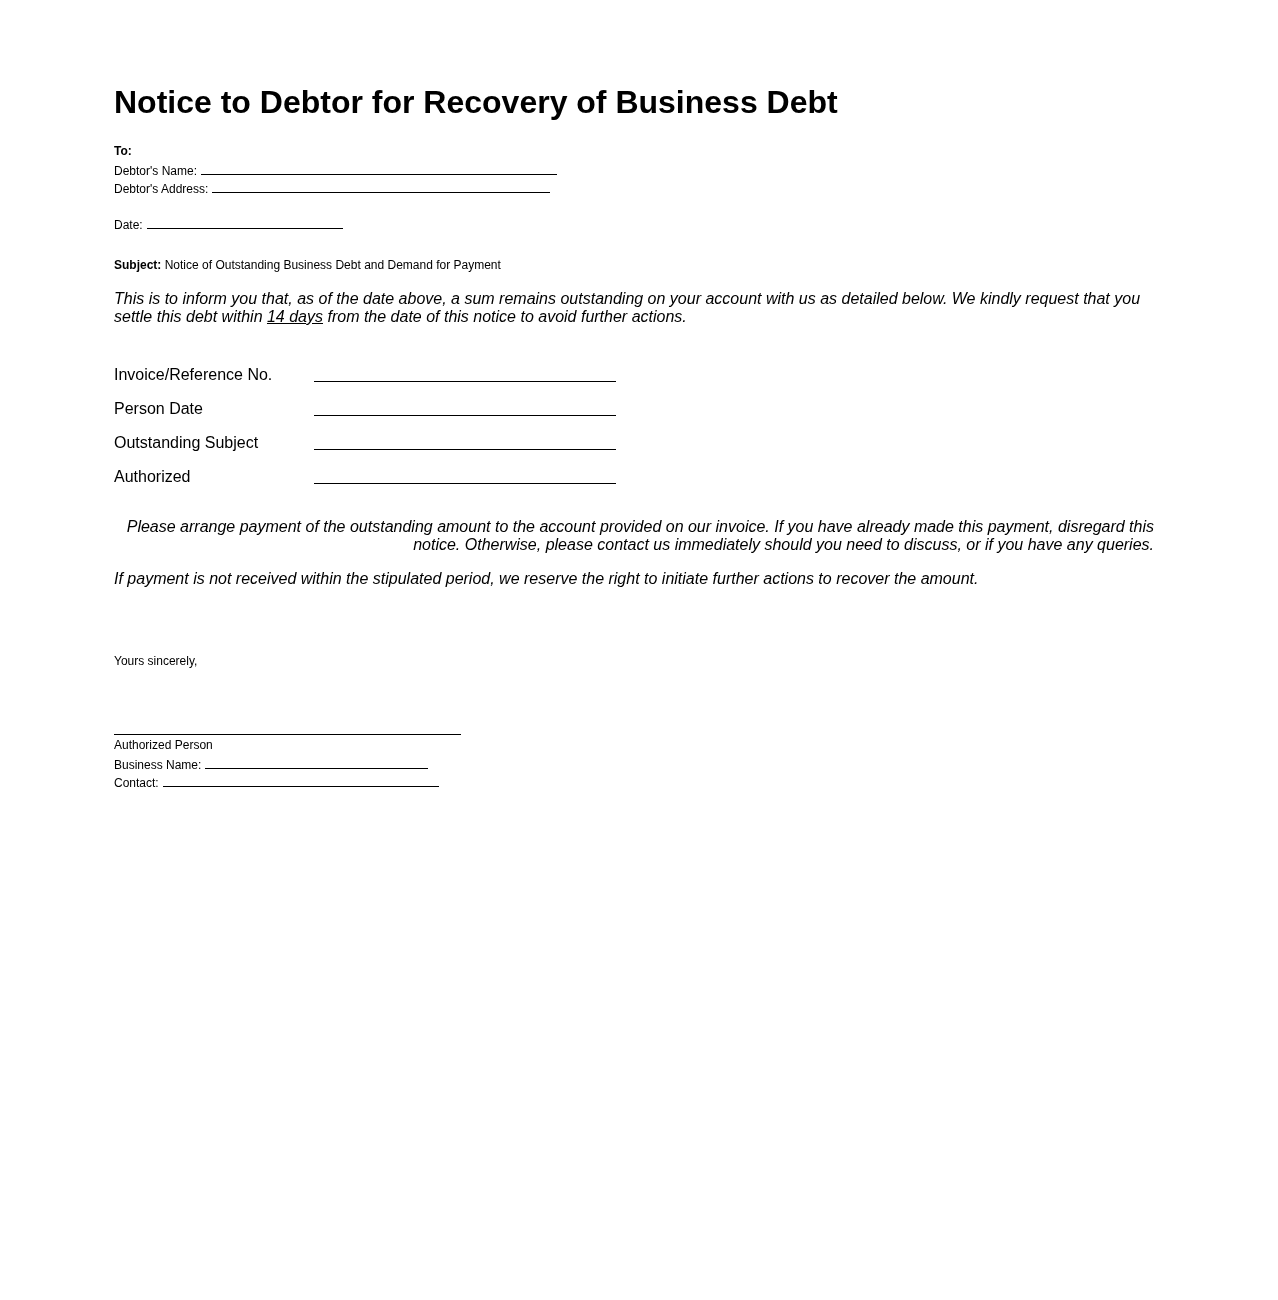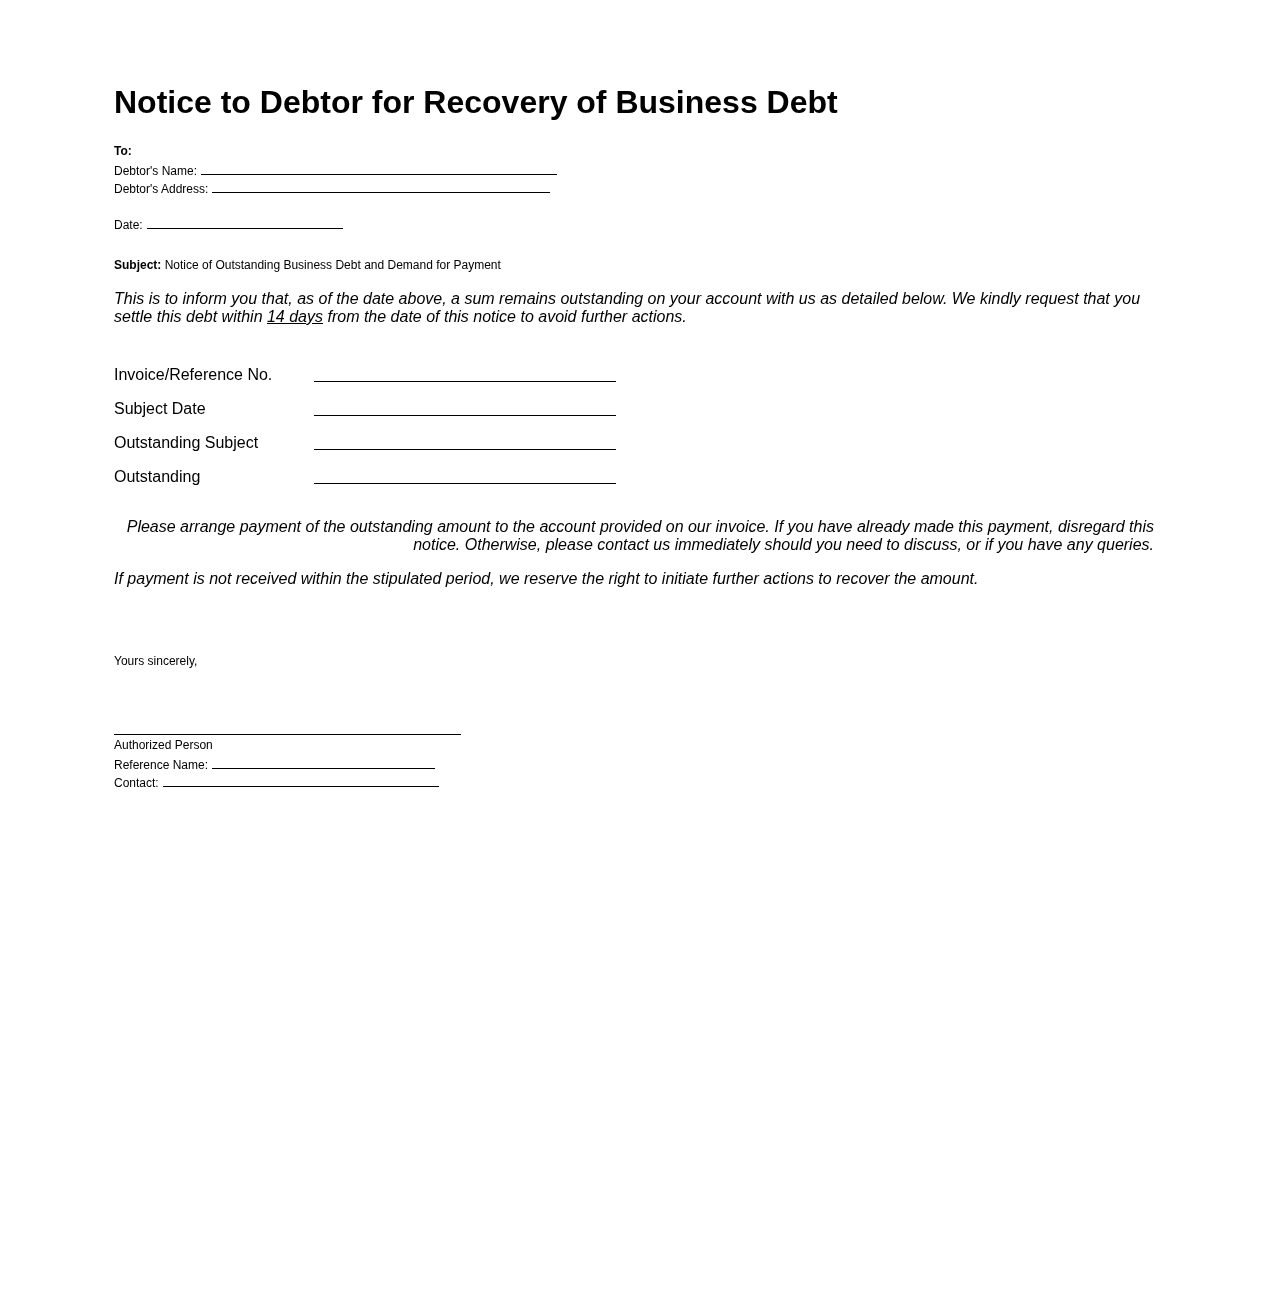--- a/index.html
+++ b/index.html
@@ -112,43 +112,43 @@
     <span>Notice of Outstanding Business Debt and Demand for Payment</span>
   </div>
 
   <p class="para" style="top:290px;"><span>This is to inform you that, as of the date above, a sum remains outstanding on your account with us as detailed below. We kindly request that you settle this debt within </span><span class="u">14 days</span><span> from the date of this notice to avoid further actions.</span></p>
 
   <div class="field-row" style="top:365px;">
     <span class="field-label">Invoice/Reference No.</span>
     <span class="field-line"></span>
   </div>
   <div class="field-row" style="top:399px;">
-    <span class="field-label">Subject Date</span>
+    <span class="field-label">Person Date</span>
     <span class="field-line"></span>
   </div>
   <div class="field-row" style="top:433px;">
     <span class="field-label">Outstanding Subject</span>
     <span class="field-line"></span>
   </div>
   <div class="field-row" style="top:467px;">
-    <span class="field-label">Outstanding</span>
+    <span class="field-label">Authorized</span>
     <span class="field-line"></span>
   </div>
 
   <p class="para" style="top:518px;text-align:right;">Please arrange payment of the outstanding amount to the account provided on our invoice. If you have already made this payment, disregard this notice. Otherwise, please contact us immediately should you need to discuss, or if you have any queries.</p>
 
   <p class="para" style="top:570px;">If payment is not received within the stipulated period, we reserve the right to initiate further actions to recover the amount.</p>
 
   <div class="line" style="top:652px;">Yours sincerely,</div>
 
   <div class="sig-line"></div>
 
   <div class="line" style="top:736px;">Authorized Person</div>
 
   <div class="line" style="top:754px;">
-    <span>Reference Name:</span><span class="blank" style="width:223px;"></span>
+    <span>Business Name:</span><span class="blank" style="width:223px;"></span>
   </div>
 
   <div class="line" style="top:772px;">
     <span>Contact:</span><span class="blank" style="width:276px;"></span>
   </div>
 
 </div>
 
 </body></html>

